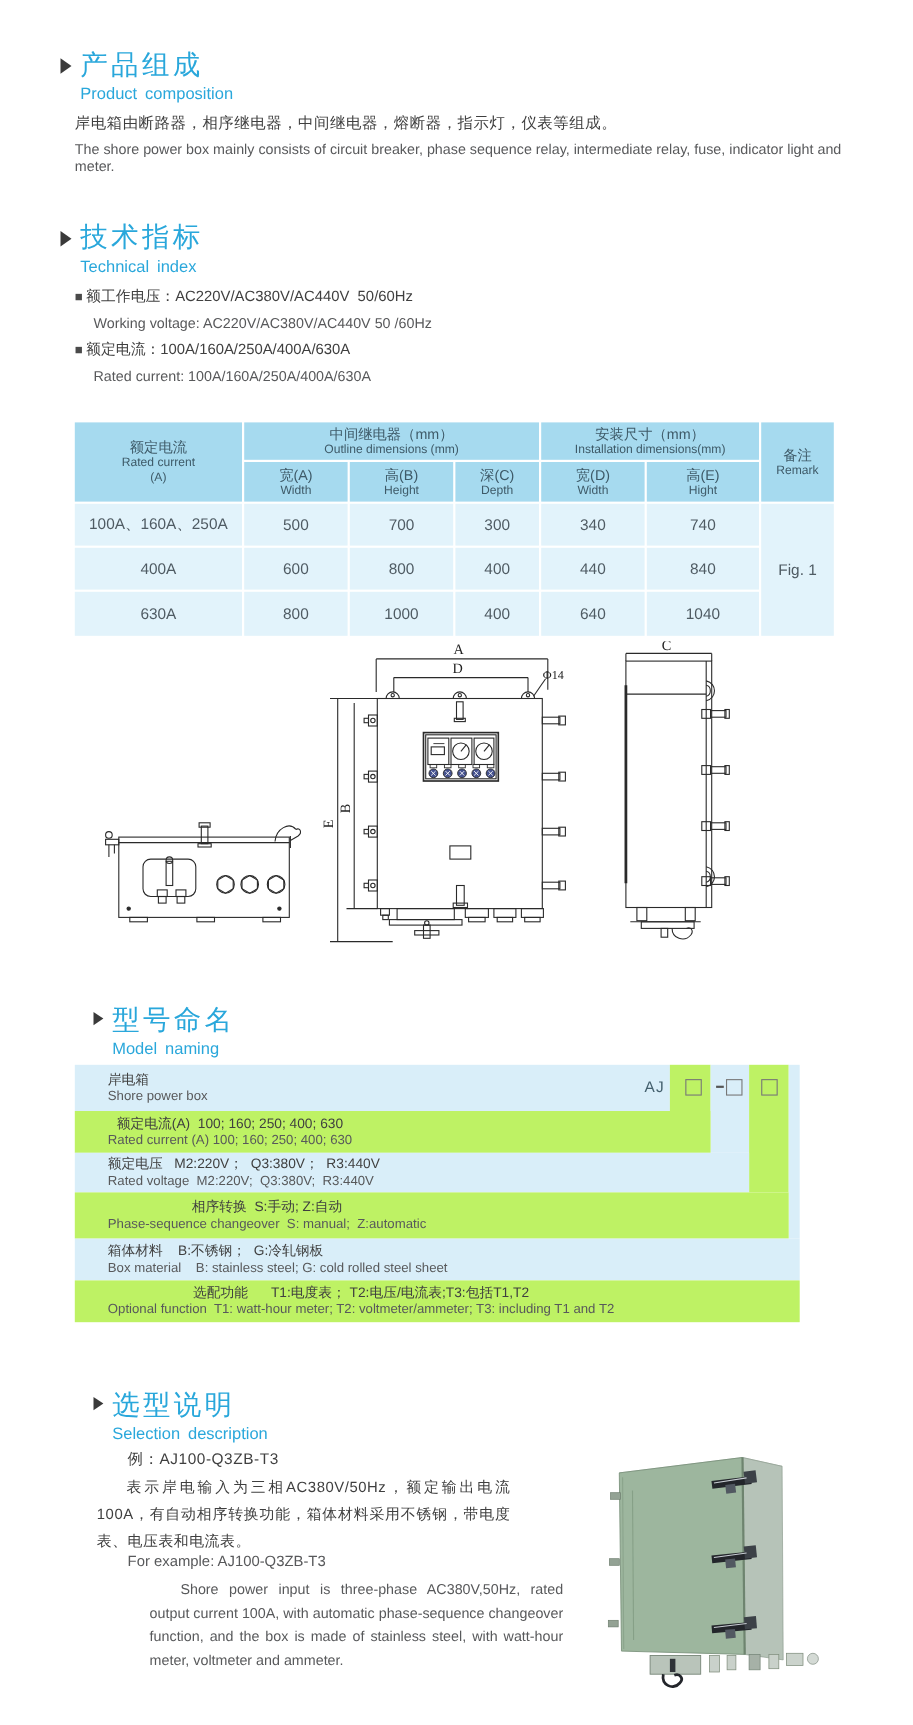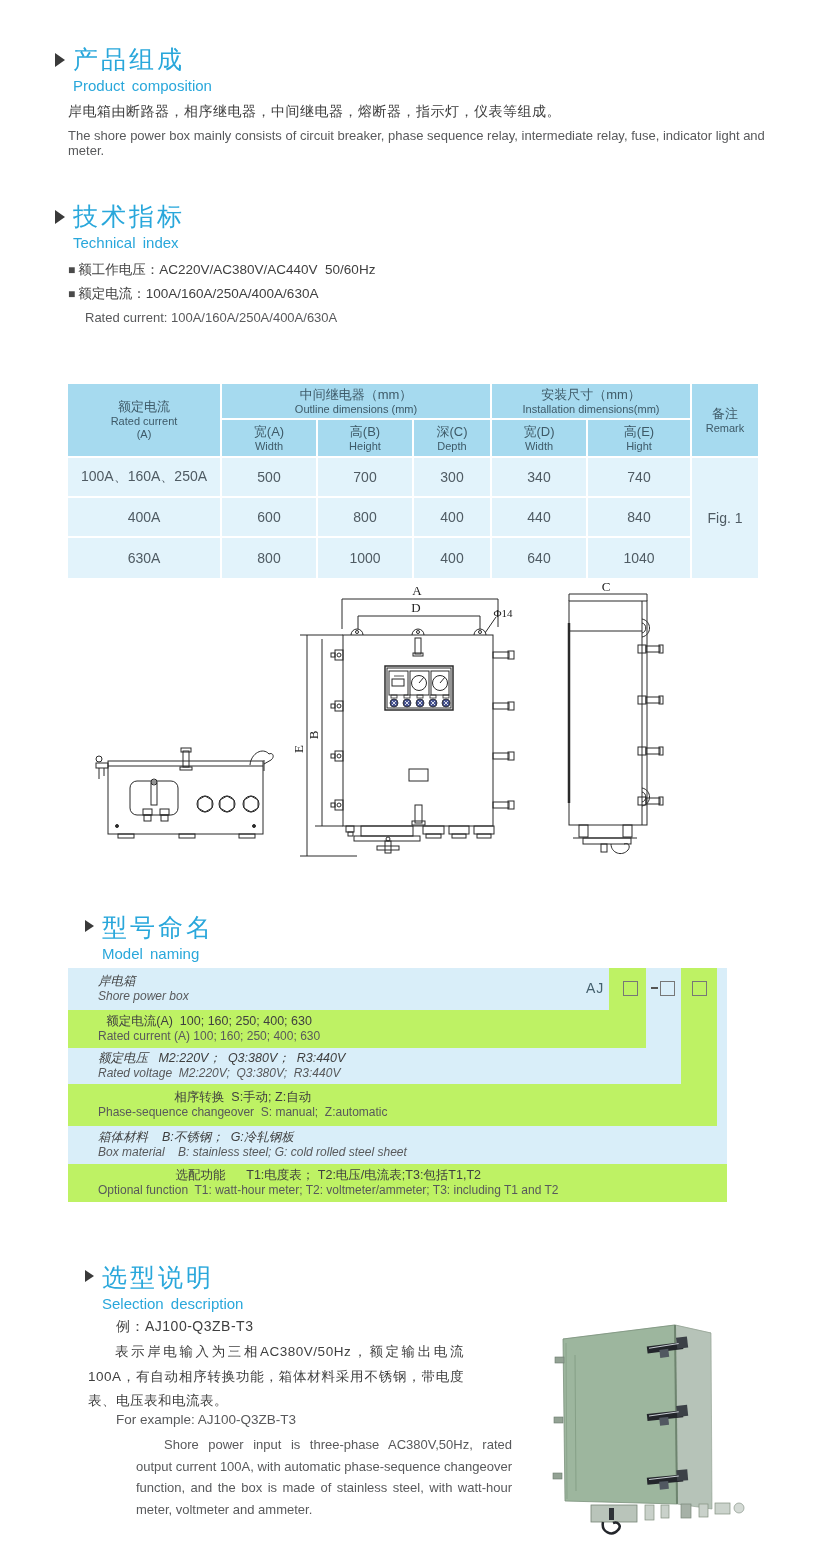--- a/index.html
+++ b/index.html
@@ -25,21 +25,21 @@
   
   table.dims{border-collapse:separate;border-spacing:2px;table-layout:fixed;width:694px;}
   table.dims td{text-align:center;vertical-align:middle;padding:0;}
   td.hd{background:#a6daef;color:#3e5a68;}
   td.bd{background:#e2f3fb;color:#4f5b63;font-size:14px;}
   .hzh{font-size:13px;line-height:16px;}
   .hen{font-size:11px;line-height:13px;}
   
   .mn{position:absolute;left:68px;top:968px;width:660px;height:236px;}
   .mn .band{position:absolute;}
-  .blue{background:#d9eef9;font-style:italic;}
+  .blue{background:#d9eef9;}
   .gray{background:#bef264;text-align:center;}
   .mn-zh{font-size:12.5px;color:#3f3f3f;line-height:16px;white-space:pre-wrap;}
   .mn-en{font-size:12px;color:#58595b;line-height:15px;white-space:pre-wrap;}
   .mn-text{position:absolute;left:30px;}
   .aj{position:absolute;font-size:14px;color:#44606e;letter-spacing:1px;}
   .slot{position:absolute;width:13px;height:13px;border:1.5px solid #777;background:transparent;}
   .hyph{position:absolute;width:7px;height:2px;background:#555;}
   
   .sel-ex{font-size:14px;color:#3f3f3f;letter-spacing:0.5px;}
   .sel-zh{font-size:13.5px;color:#3f3f3f;letter-spacing:0.5px;line-height:24.5px;
@@ -65,20 +65,21 @@
   <div class="sec-hdr" style="left:55px;top:201px;">
     <span class="sec-arrow"></span>
     <div>
       <div class="title-zh">技术指标</div>
       <div class="title-en">Technical index</div>
     </div>
   </div>
 
   <div class="spec-col" style="left:68px;top:258px;width:352px;">
     <div class="spec-zh"><span class="bullet">■</span><span>额工作电压：AC220V/AC380V/AC440V  50/60Hz</span></div>
+    <div class="spec-en">Working voltage: AC220V/AC380V/AC440V 50 /60Hz</div>
     <div class="spec-zh"><span class="bullet">■</span><span>额定电流：100A/160A/250A/400A/630A</span></div>
     <div class="spec-en">Rated current: 100A/160A/250A/400A/630A</div>
   </div>
 
 
   <div class="abs" style="left:66px;top:382px;">
     <table class="dims">
       <colgroup>
         <col style="width:152px">
           <col style="width:94px">

